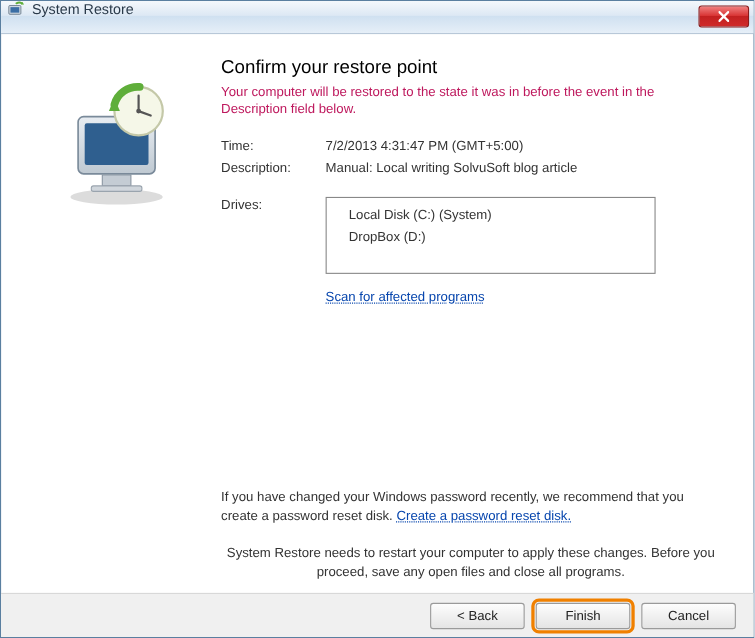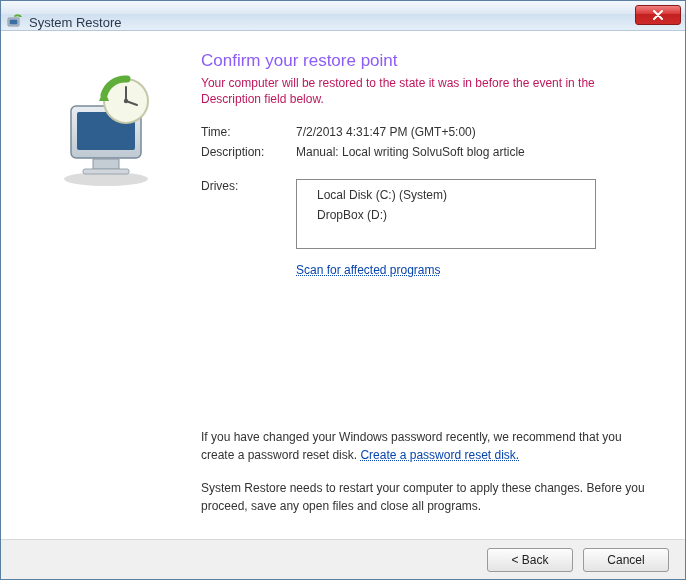--- a/index.html
+++ b/index.html
@@ -15,21 +15,21 @@
     border: 1px solid #5a7fa0;
     background: #fff;
     display: flex;
     flex-direction: column;
   }
   .titlebar {
     height: 30px;
     background: linear-gradient(to bottom, #f4f8fc 0%, #dde8f4 45%, #cfe0f0 46%, #e6eff8 100%);
     border-bottom: 1px solid #b8c8d8;
     display: flex;
-    align-items: flex-end;
+    align-items: flex-start;
     padding: 0 0 0 6px;
     position: relative;
   }
   .titlebar .title-text {
     color: #2a3a4a;
     font-size: 13px;
     margin-left: 6px;
   }
   .title-icon {
     width: 16px;
@@ -66,21 +66,21 @@
     align-items:flex-start;
   }
   .right-col {
     flex: 1;
     display: flex;
     flex-direction: column;
   }
   h1.heading {
     font-size: 17px;
     font-weight: normal;
-    color: #8b5cf6;
+    color: #000000;
     margin: 0 0 4px 0;
   }
   .subtext {
     color: #be185d;
     margin-bottom: 18px;
     line-height: 1.35;
   }
   .field-row {
     display: flex;
     margin-bottom: 6px;
@@ -219,22 +219,23 @@
 
       <div class="scan-link-row">
         <span class="link">Scan for affected programs</span>
       </div>
 
       <div class="spacer-flex"></div>
 
       <div class="notice">
         <span>If you have changed your Windows password recently, we recommend that you create a password reset disk. </span><span class="link">Create a password reset disk.</span>
       </div>
-      <div class="notice" style="margin-top:16px; margin-bottom:14px;">System Restore needs to restart your computer to apply these changes. Before you proceed, save any open files and close all programs.</div>
+      <div class="notice" style="margin-top:16px; text-align:center;">System Restore needs to restart your computer to apply these changes. Before you proceed, save any open files and close all programs.</div>
     </div>
   </div>
 
   <div class="button-bar">
     <button class="win-btn">&lt; Back</button>
+    <button class="win-btn highlight-finish">Finish</button>
     <button class="win-btn">Cancel</button>
   </div>
 
 </div>
 
 </body></html>

